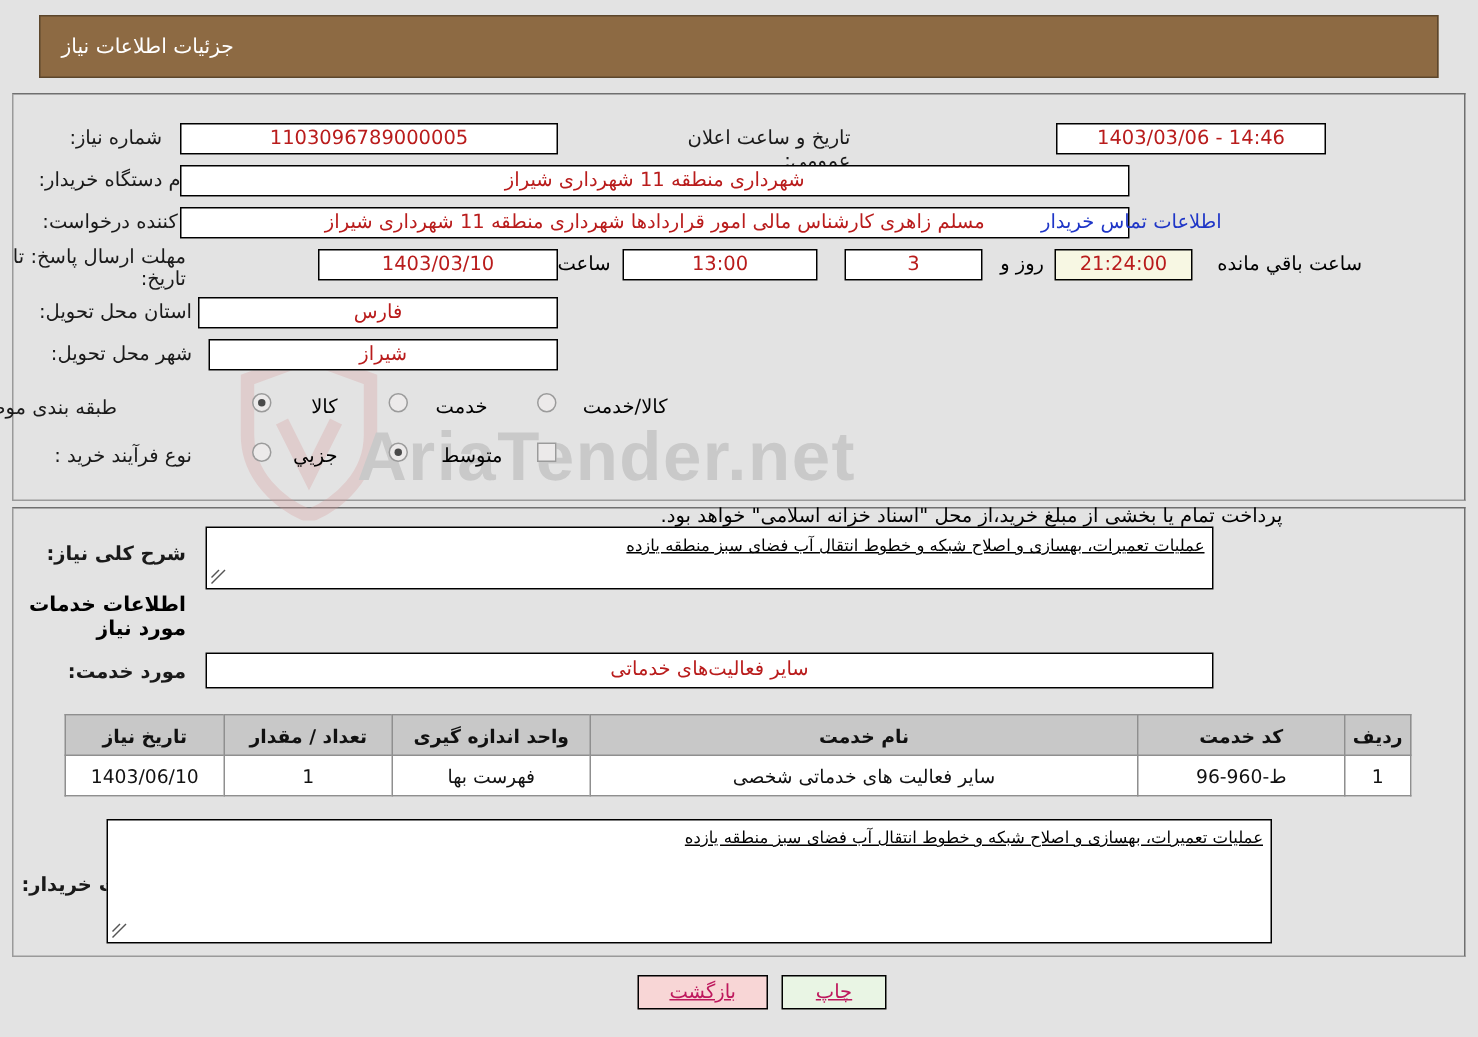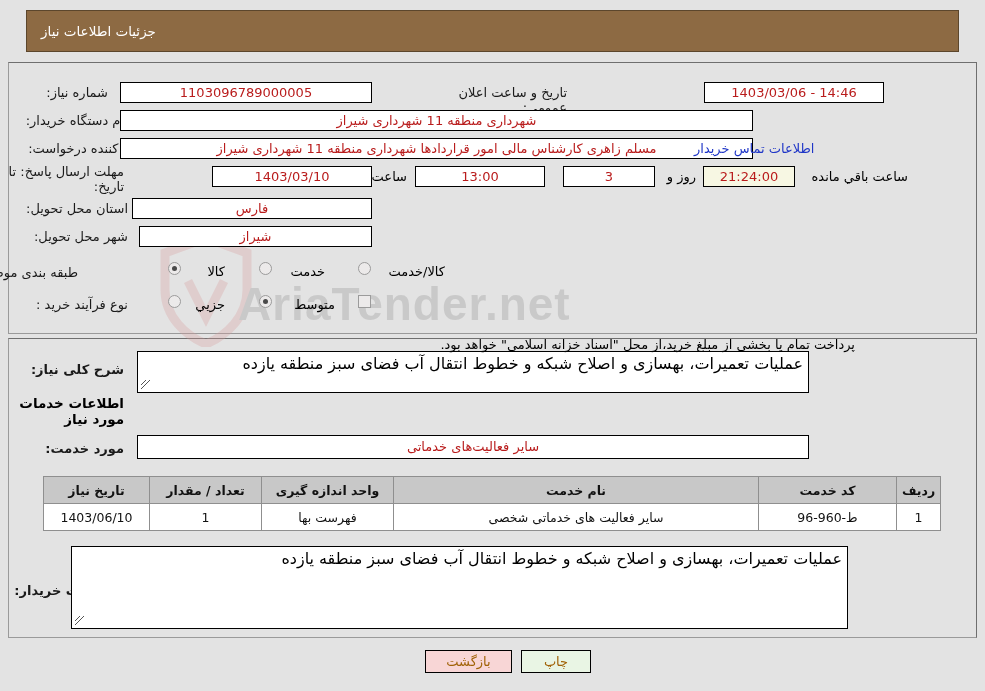--- a/index.html
+++ b/index.html
@@ -142,26 +142,27 @@
     background: #eceaea;
     border: 1px solid #9b9b9b;
     z-index: 6;
   }
 
   
   .ta {
     position: absolute;
     background: #ffffff;
     border: 1px solid #000;
-    font-size: 16px;
+    font-size: 11px;
     padding: 3px 5px 0 5px;
     text-align: right;
     overflow: hidden;
     z-index: 5;
     line-height: 17px;
+    text-decoration: underline;
   }
   .ta .grip {
     position: absolute;
     left: 2px; bottom: 1px;
     width: 12px; height: 12px;
   }
 
   
   .tbl {
     position: absolute;
@@ -199,21 +200,22 @@
   .btn {
     position: absolute;
     height: 23px;
     border: 1px solid #000;
     font-size: 13px;
     line-height: 21px;
     text-align: center;
     cursor: pointer;
     font-family: "DejaVu Sans", "Liberation Sans", sans-serif;
     padding: 0;
-    color: #a16207;
+    color: #be185d;
+    text-decoration: underline;
   }
   .btn-print  { background: #e9f5e4; }
   .btn-back   { background: #f8d6d6; }
 </style>
 </head>
 <body>
 
 <div class="page-header">
   <span>جزئیات اطلاعات نیاز</span>
 </div>

